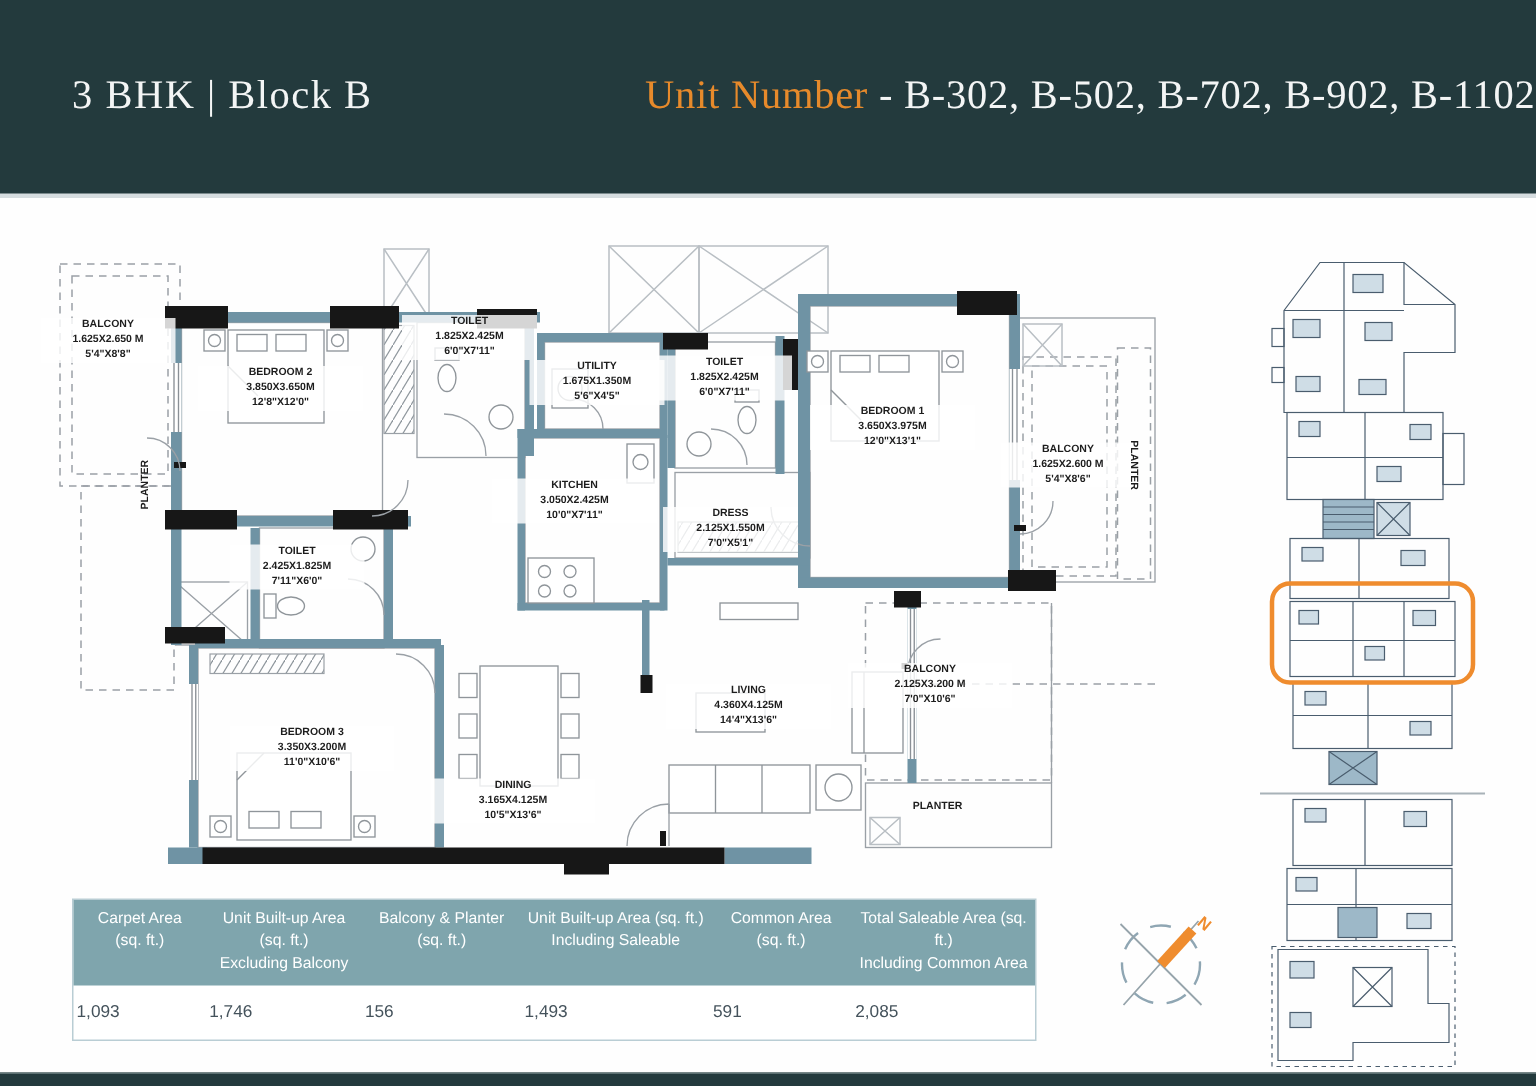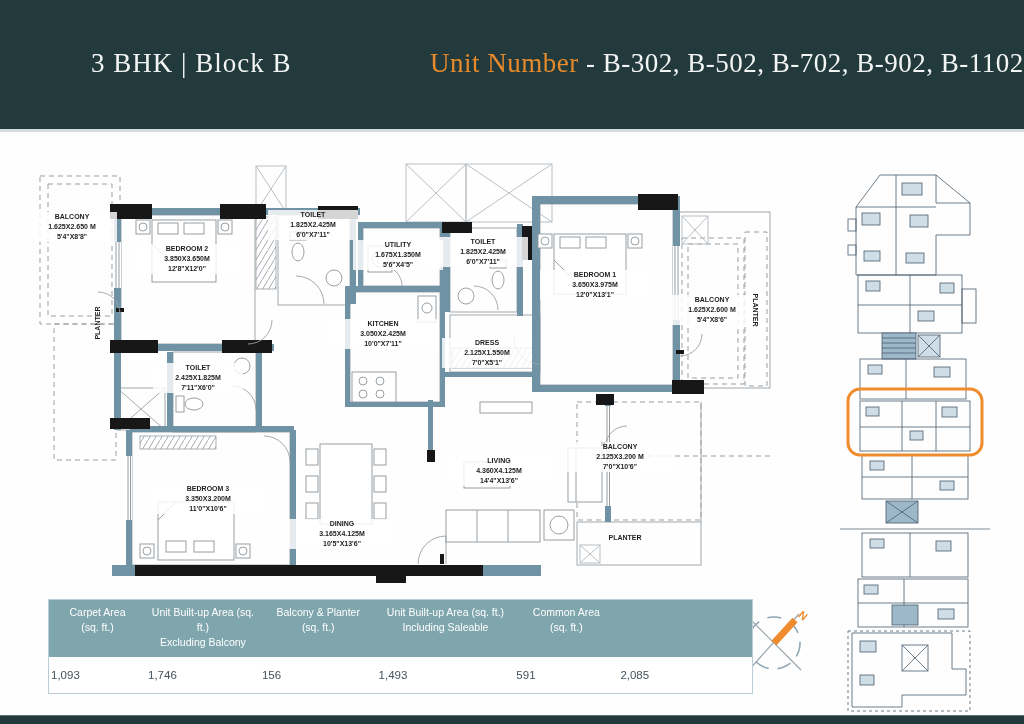--- a/index.html
+++ b/index.html
@@ -2,40 +2,40 @@
 <html><head>
 <meta charset="utf-8">
 <style>
   html,body{margin:0;padding:0;background:#e8e8e8;}
   #page{position:relative;width:1024px;height:724px;background:#fefefe;overflow:hidden;
         font-family:"Liberation Sans",sans-serif;}
   
   #hdr{position:absolute;left:0;top:0;width:1024px;height:132px;background:#233A3D;
        border-bottom:3px solid #d5dcdf;box-sizing:border-box;}
   #hdr .title{position:absolute;left:48px;top:48px;font-family:"Liberation Serif",serif;
-       font-size:27px;color:#f3f5f5;letter-spacing:1px;margin-left:43px;}
+       font-size:27px;color:#f3f5f5;letter-spacing:1px;}
   #hdr .units{position:absolute;left:430px;top:48px;font-family:"Liberation Serif",serif;
        font-size:27px;letter-spacing:0.5px;color:#f3f5f5;white-space:nowrap;}
   #hdr .units .orange{color:#E78A2B;}
   
   #plan{position:absolute;left:28px;top:150px;width:745px;height:455px;}
   #plan svg{position:absolute;left:0;top:0;}
   .room-label{position:absolute;width:110px;text-align:center;
       font:bold 7px/1.45 "Liberation Sans",sans-serif;color:#1d1d1d;
       background:rgba(255,255,255,.82);pointer-events:none;}
   .room-label.narrow{width:90px;}
   .room-label.rotL{width:60px;transform:rotate(-90deg);background:none;}
   .room-label.rotR{width:60px;transform:rotate(90deg);background:none;}
   .room-label.plain{width:60px;background:none;}
   
   #keyplan{position:absolute;left:840px;top:163px;}
   
   #compass{position:absolute;left:731px;top:598px;}
   
-  #tbl{position:absolute;left:48px;top:599px;width:705px;border:1px solid #b9cdd4;
+  #tbl{position:absolute;left:48px;top:599px;width:643px;border:1px solid #b9cdd4;
        box-sizing:border-box;background:#ffffff;}
   #tbl .hrow{display:grid;grid-template-columns:13.8% 16.2% 16.6% 19.6% 14.8% 19%;
        background:#7FA5AD;color:#ffffff;}
   #tbl .hcell{padding:5px 2px 6px;text-align:center;font-size:10.5px;line-height:1.45;}
   #tbl .vrow{display:grid;grid-template-columns:13.8% 16.2% 16.6% 19.6% 14.8% 19%;}
   #tbl .vcell{padding:12px 2px;text-align:left;font-size:11.5px;color:#44525B;}
   
   #ftr{position:absolute;left:0;bottom:0;width:1024px;height:9px;background:#233A3D;
        border-top:1px solid #5d7173;box-sizing:border-box;}
 </style>
@@ -412,20 +412,24 @@
           <div>(sq. ft.)</div>
       </div>
       <div class="hcell">
         <div>Unit Built-up Area (sq. ft.)</div>
           <div>Including Saleable</div>
       </div>
       <div class="hcell">
         <div>Common Area</div>
           <div>(sq. ft.)</div>
       </div>
+      <div class="hcell">
+        <div>Total Saleable Area (sq. ft.)</div>
+          <div>Including Common Area</div>
+      </div>
     </div>
     <div class="vrow">
       <div class="vcell">1,093</div>
       <div class="vcell">1,746</div>
       <div class="vcell">156</div>
       <div class="vcell">1,493</div>
       <div class="vcell">591</div>
       <div class="vcell">2,085</div>
     </div>
   </div>

